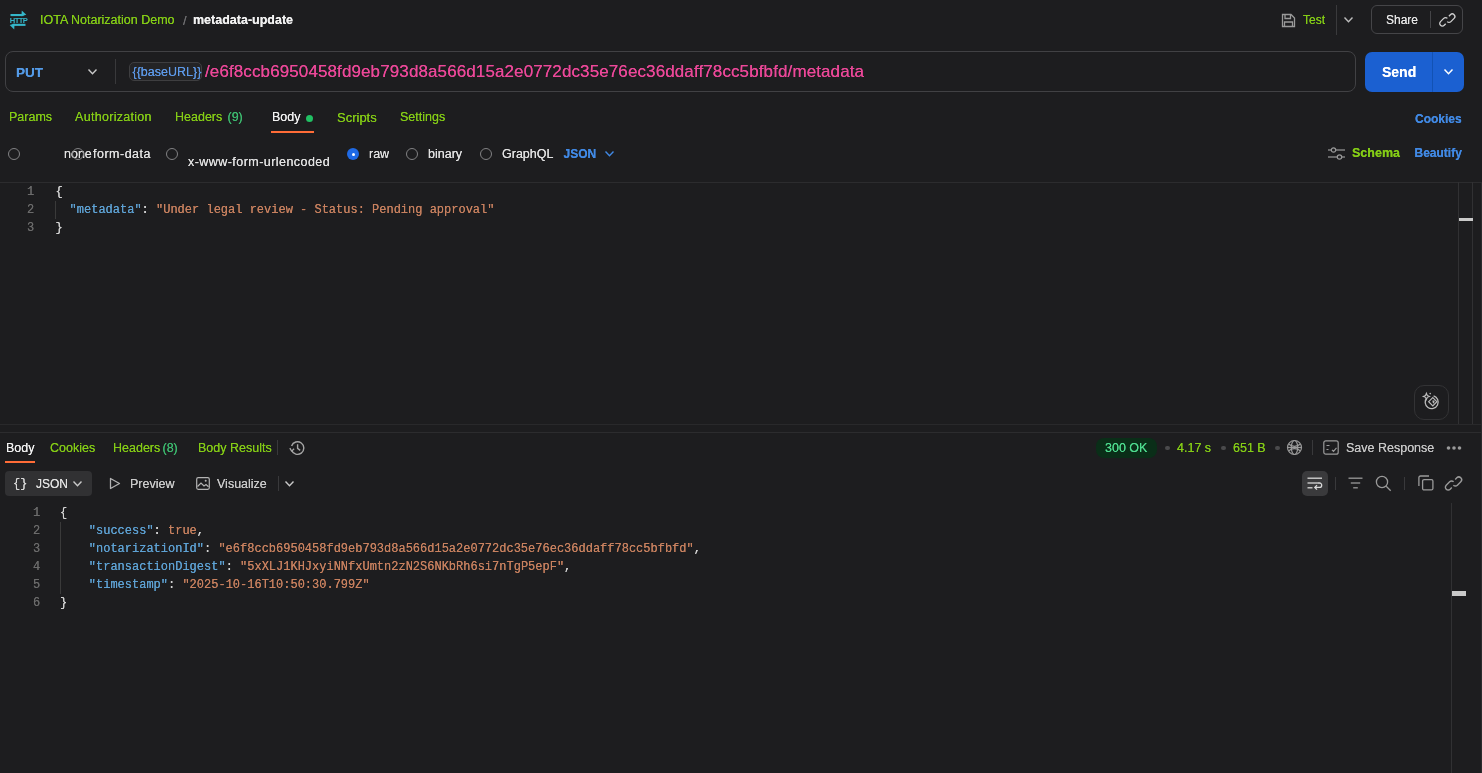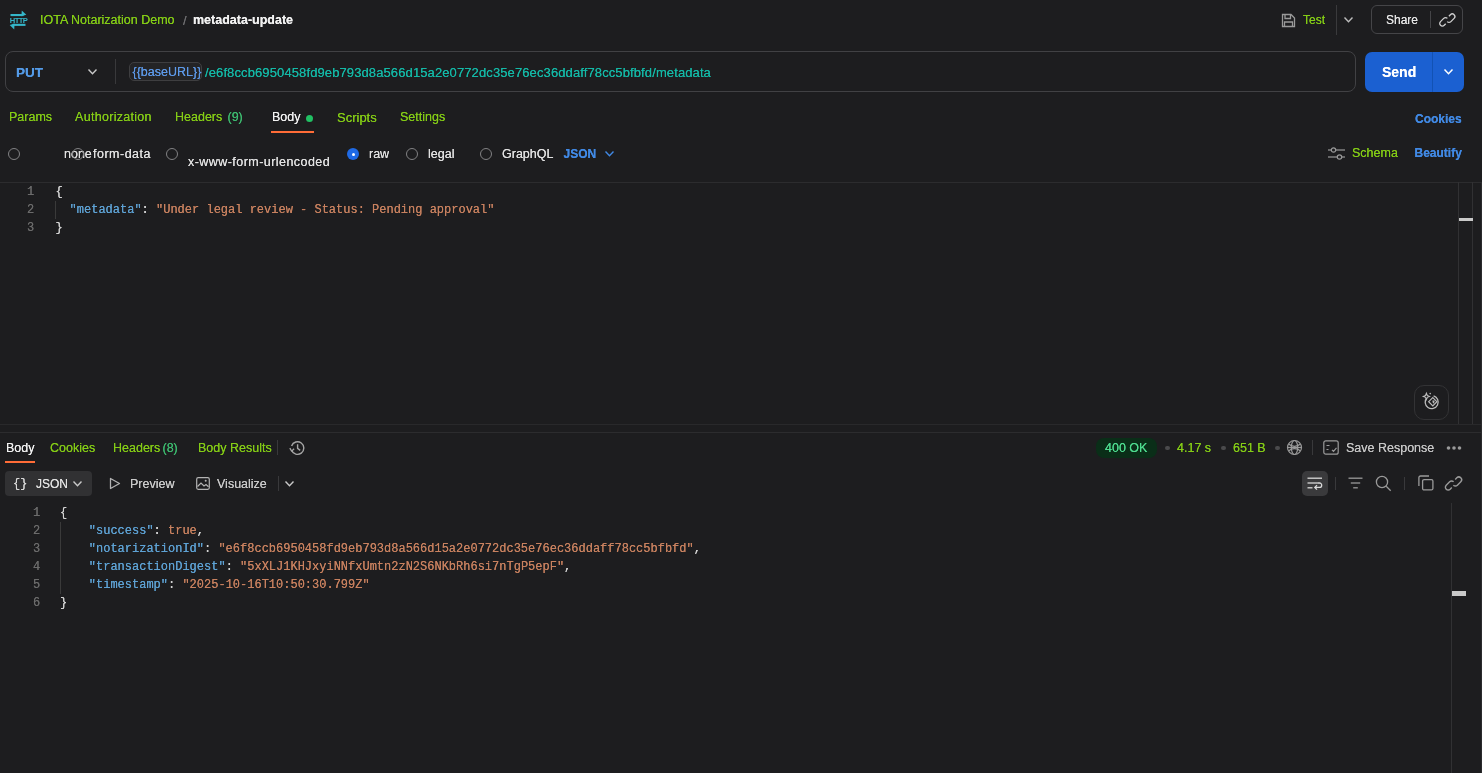--- a/index.html
+++ b/index.html
@@ -44,62 +44,62 @@
 </svg>
 
 <div style="position:absolute;left:5px;top:51px;width:1351px;height:41px;border:1px solid #414144;border-radius:8px;box-sizing:border-box;"></div>
 <div class="t" style="left:16px;top:71.5px;font-size:13.5px;font-weight:bold;color:#549be8;">PUT</div>
 <svg style="left:87px;top:68px" width="11" height="8" viewBox="0 0 11 8">
   <path d="M1.5 1.5 L5.5 5.7 L9.5 1.5" fill="none" stroke="#c9c9c9" stroke-width="1.4"></path>
 </svg>
 <div class="vl" style="left:115px;top:59px;height:25px;background:#39393b;"></div>
 <div style="position:absolute;left:129px;top:62px;width:73px;height:18.5px;background:rgba(255,255,255,0.03);border:1px solid #3e3e40;border-radius:5px;box-sizing:border-box;"></div>
 <div class="t" style="left:132.5px;top:71.5px;font-size:12.5px;color:#5d99e8;">{{baseURL}}</div>
-<div class="t" style="left:205px;top:71.5px;font-size:13px;letter-spacing:0.11px;color:#14b8a6;">/e6f8ccb6950458fd9eb793d8a566d15a2e0772dc35e76ec36ddaff78cc5bfbfd/metadata</div>
+<div class="t" style="left:205px;top:71.5px;font-size:17px;letter-spacing:0.11px;color:#ec4899;">/e6f8ccb6950458fd9eb793d8a566d15a2e0772dc35e76ec36ddaff78cc5bfbfd/metadata</div>
 
 <div style="position:absolute;left:1365px;top:51.5px;width:99px;height:40px;background:#1b60d1;border-radius:7px;"></div>
 <div class="vl" style="left:1432px;top:51.5px;height:40px;background:#1252b4;"></div>
 <div class="t" style="left:1382px;top:71.5px;font-size:14px;font-weight:bold;color:#fff;">Send</div>
 <svg style="left:1443px;top:68px" width="11" height="8" viewBox="0 0 11 8">
   <path d="M1.5 1.5 L5.5 5.7 L9.5 1.5" fill="none" stroke="#fff" stroke-width="1.5"></path>
 </svg>
 
 <div class="t grey" style="left:9px;top:117px;font-size:12.5px;">Params</div>
 <div class="t grey" style="left:75px;top:117px;font-size:12.5px;letter-spacing:0.3px;">Authorization</div>
 <div class="t grey" style="left:175px;top:117px;font-size:12.5px;">Headers</div>
 <div class="t green" style="left:227.5px;top:117px;font-size:12.5px;">(9)</div>
 <div class="t" style="left:272px;top:117px;font-size:12.5px;color:#f2f2f2;">Body</div>
 <div style="position:absolute;left:306px;top:115px;width:7px;height:7px;border-radius:50%;background:#21c063;"></div>
 <div style="position:absolute;left:271px;top:131px;width:43px;height:2px;background:#ff6c37;"></div>
 <div class="t grey" style="left:337px;top:117px;font-size:13px;">Scripts</div>
 <div class="t grey" style="left:400px;top:117px;font-size:12.5px;">Settings</div>
 <div class="t" style="left:1415px;top:119px;font-size:12px;font-weight:bold;color:#4189e4;">Cookies</div>
 
-<div class="t grey" style="left:1352px;top:153px;font-size:12.5px;">Schema</div>
+<div class="t grey" style="left:1352px;top:153px;font-size:12.5px;font-weight:bold;">Schema</div>
 <svg style="left:1328px;top:146px" width="17" height="15" viewBox="0 0 17 15">
   <g stroke="#9a9a9a" stroke-width="1.2" fill="none">
     <line x1="0" y1="4" x2="17" y2="4"></line>
       <line x1="0" y1="11" x2="17" y2="11"></line>
     <circle cx="5.5" cy="4" r="2.2" fill="#1d1d1f"></circle>
       <circle cx="11.5" cy="11" r="2.2" fill="#1d1d1f"></circle>
   </g>
 </svg>
 <div class="t" style="left:1414.5px;top:153px;font-size:12px;font-weight:bold;color:#4189e4;">Beautify</div>
 
 <div style="position:absolute;left:8px;top:148px;width:12px;height:12px;border:1.4px solid #828284;border-radius:50%;box-sizing:border-box;"></div>
 <div class="t" style="left:27px;top:154px;font-size:12.5px;color:#e2e2e2;padding-left:37px;">none</div>
 <div style="position:absolute;left:72px;top:148px;width:12px;height:12px;border:1.4px solid #828284;border-radius:50%;box-sizing:border-box;"></div>
 <div class="t" style="left:93px;top:154px;font-size:12.5px;letter-spacing:0.5px;color:#e2e2e2;">form-data</div>
 <div style="position:absolute;left:166px;top:148px;width:12px;height:12px;border:1.4px solid #828284;border-radius:50%;box-sizing:border-box;"></div>
 <div class="t" style="left:188px;top:154px;font-size:12.5px;letter-spacing:0.45px;color:#e2e2e2;margin-top:8px;">x-www-form-urlencoded</div>
 <div style="position:absolute;left:347px;top:148px;width:12px;height:12px;background:#1f6ae5;border-radius:50%;"></div>
 <div style="position:absolute;left:351.5px;top:152.5px;width:3px;height:3px;background:#fff;border-radius:50%;"></div>
 <div class="t" style="left:369px;top:154px;font-size:12.5px;color:#e2e2e2;">raw</div>
 <div style="position:absolute;left:406px;top:148px;width:12px;height:12px;border:1.4px solid #828284;border-radius:50%;box-sizing:border-box;"></div>
-<div class="t" style="left:428px;top:154px;font-size:12.5px;color:#e2e2e2;">legal</div>
+<div class="t" style="left:428px;top:154px;font-size:12.5px;color:#e2e2e2;">binary</div>
 <div style="position:absolute;left:480px;top:148px;width:12px;height:12px;border:1.4px solid #828284;border-radius:50%;box-sizing:border-box;"></div>
 <div class="t" style="left:502px;top:154px;font-size:12.5px;color:#e2e2e2;">GraphQL</div>
 <div class="t" style="left:563.5px;top:154px;font-size:12px;font-weight:bold;color:#4189e4;">JSON</div>
 <svg style="left:604px;top:150px" width="11" height="8" viewBox="0 0 11 8">
   <path d="M1.5 1.5 L5.5 5.7 L9.5 1.5" fill="none" stroke="#4189e4" stroke-width="1.4"></path>
 </svg>
 
 <div class="hl" style="left:0;top:182px;width:1482px;"></div>
 <div class="m" style="left:26.9px;top:192px;color:#6b6b6b;">1</div>
 <div class="m" style="left:26.9px;top:210px;color:#6b6b6b;">2</div>
@@ -131,21 +131,21 @@
 <div class="t green" style="left:162.5px;top:447.5px;font-size:12.5px;">(8)</div>
 <div class="t grey" style="left:198px;top:447.5px;font-size:12.5px;">Body Results</div>
 <div class="vl" style="left:277px;top:440px;height:15px;background:#39393b;"></div>
 <svg style="left:289px;top:439.5px" width="17" height="16" viewBox="0 0 17 16">
   <path d="M2.6 10.2 A6.3 6.3 0 1 0 2.6 5.9" fill="none" stroke="#a6a6a6" stroke-width="1.4"></path>
   <path d="M0.8 8.1 L2.7 11.1 L5.1 8.8" fill="none" stroke="#a6a6a6" stroke-width="1.3" stroke-linejoin="round"></path>
   <path d="M8.6 4.3 V8.4 L11.2 10.4" fill="none" stroke="#a6a6a6" stroke-width="1.4"></path>
 </svg>
 
 <div style="position:absolute;left:1096px;top:437.5px;width:61px;height:20.5px;background:#0a2e18;border-radius:8px;"></div>
-<div class="t" style="left:1105px;top:448px;font-size:12.5px;color:#4edc8f;">400 OK</div>
+<div class="t" style="left:1105px;top:448px;font-size:12.5px;color:#4edc8f;">300 OK</div>
 <div style="position:absolute;left:1165px;top:445.8px;width:4.5px;height:4.5px;border-radius:50%;background:#4a4a4c;"></div>
 <div class="t grey" style="left:1177px;top:448px;font-size:12.5px;">4.17 s</div>
 <div style="position:absolute;left:1221px;top:445.8px;width:4.5px;height:4.5px;border-radius:50%;background:#4a4a4c;"></div>
 <div class="t grey" style="left:1233px;top:448px;font-size:12.5px;">651 B</div>
 <div style="position:absolute;left:1275px;top:445.8px;width:4.5px;height:4.5px;border-radius:50%;background:#4a4a4c;"></div>
 <svg style="left:1286px;top:439px" width="17" height="17" viewBox="0 0 17 17">
   <g fill="none" stroke="#9a9a9a" stroke-width="1.2">
     <circle cx="8.5" cy="8.5" r="7"></circle>
     <ellipse cx="8.5" cy="8.5" rx="3.2" ry="7"></ellipse>
     <line x1="1.5" y1="8.5" x2="15.5" y2="8.5"></line>

